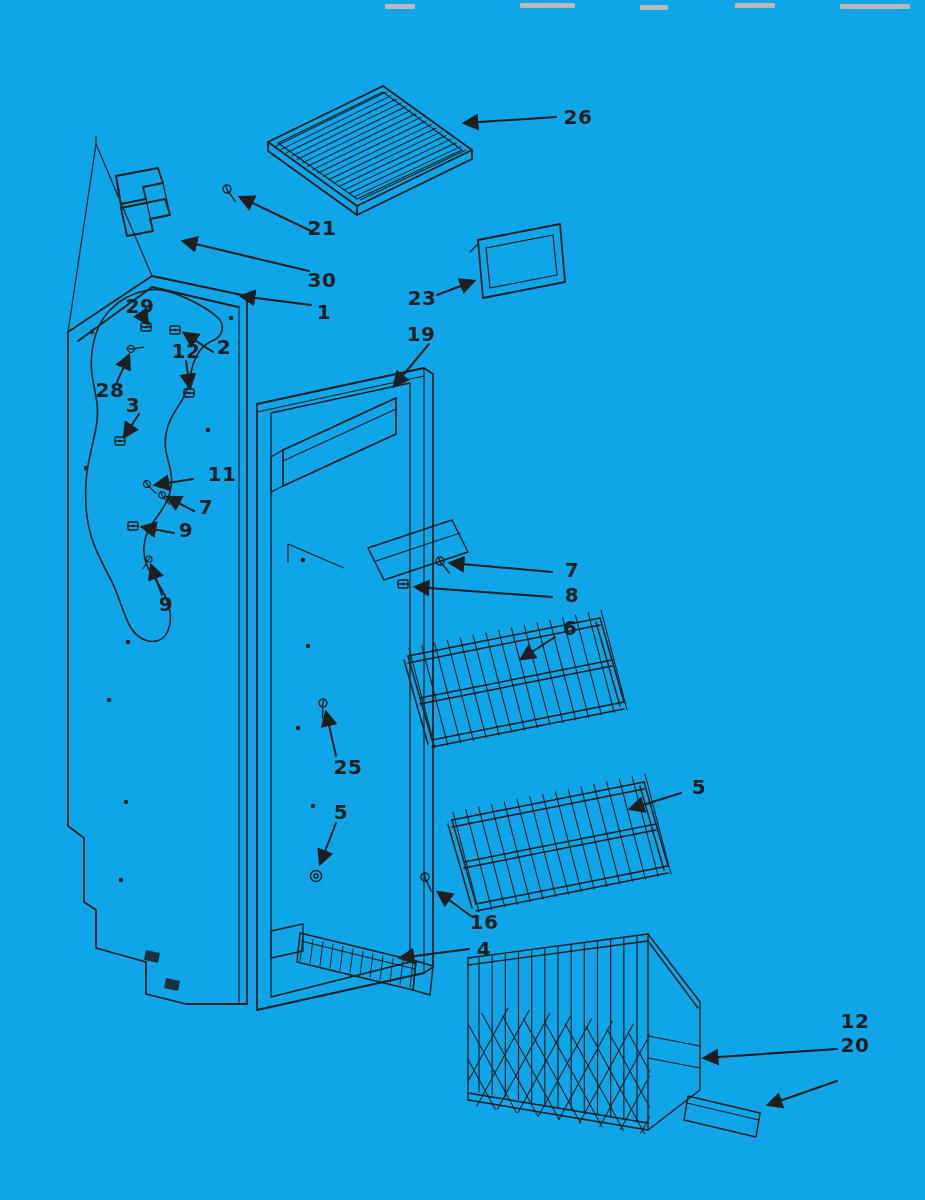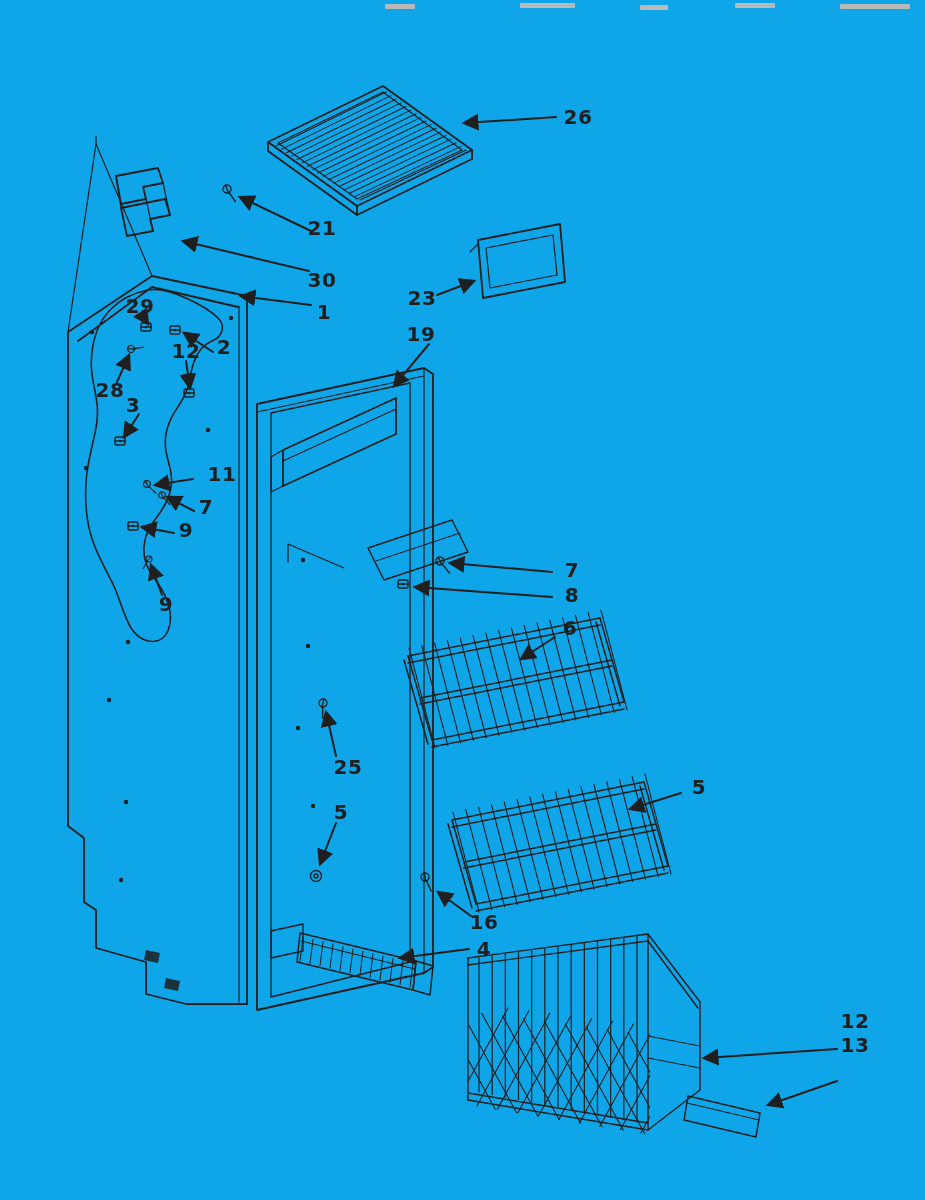--- a/index.html
+++ b/index.html
@@ -348,16 +348,16 @@
   <div class="co" style="left:186px;top:530px">9</div>
   <div class="co" style="left:166px;top:604px">9</div>
   <div class="co" style="left:572px;top:570px">7</div>
   <div class="co" style="left:572px;top:595px">8</div>
   <div class="co" style="left:570px;top:628px">6</div>
   <div class="co" style="left:348px;top:767px">25</div>
   <div class="co" style="left:699px;top:787px">5</div>
   <div class="co" style="left:341px;top:812px">5</div>
   <div class="co" style="left:484px;top:922px">16</div>
   <div class="co" style="left:484px;top:949px">4</div>
-  <div class="co" style="left:855px;top:1045px">13</div>
+  <div class="co" style="left:855px;top:1045px">20</div>
   <div class="co" style="left:855px;top:1021px">12</div>
 
 </div>
 
 </body></html>

